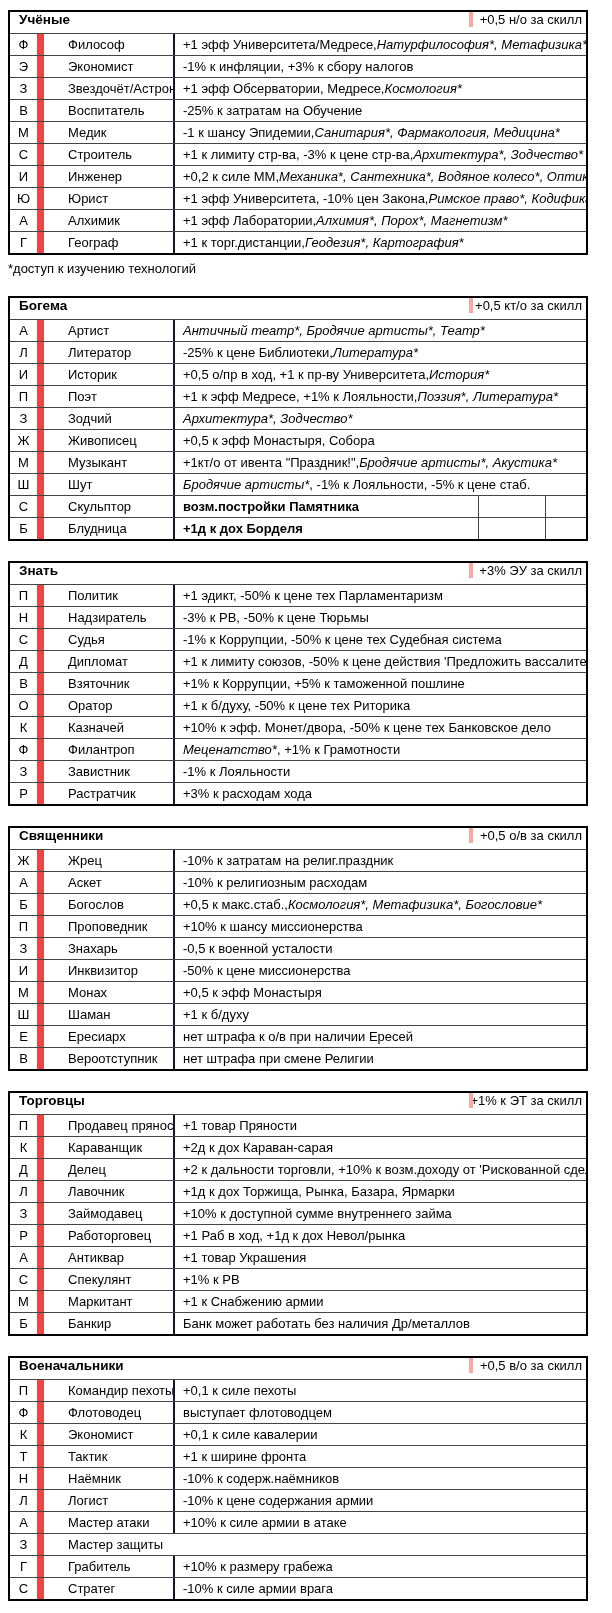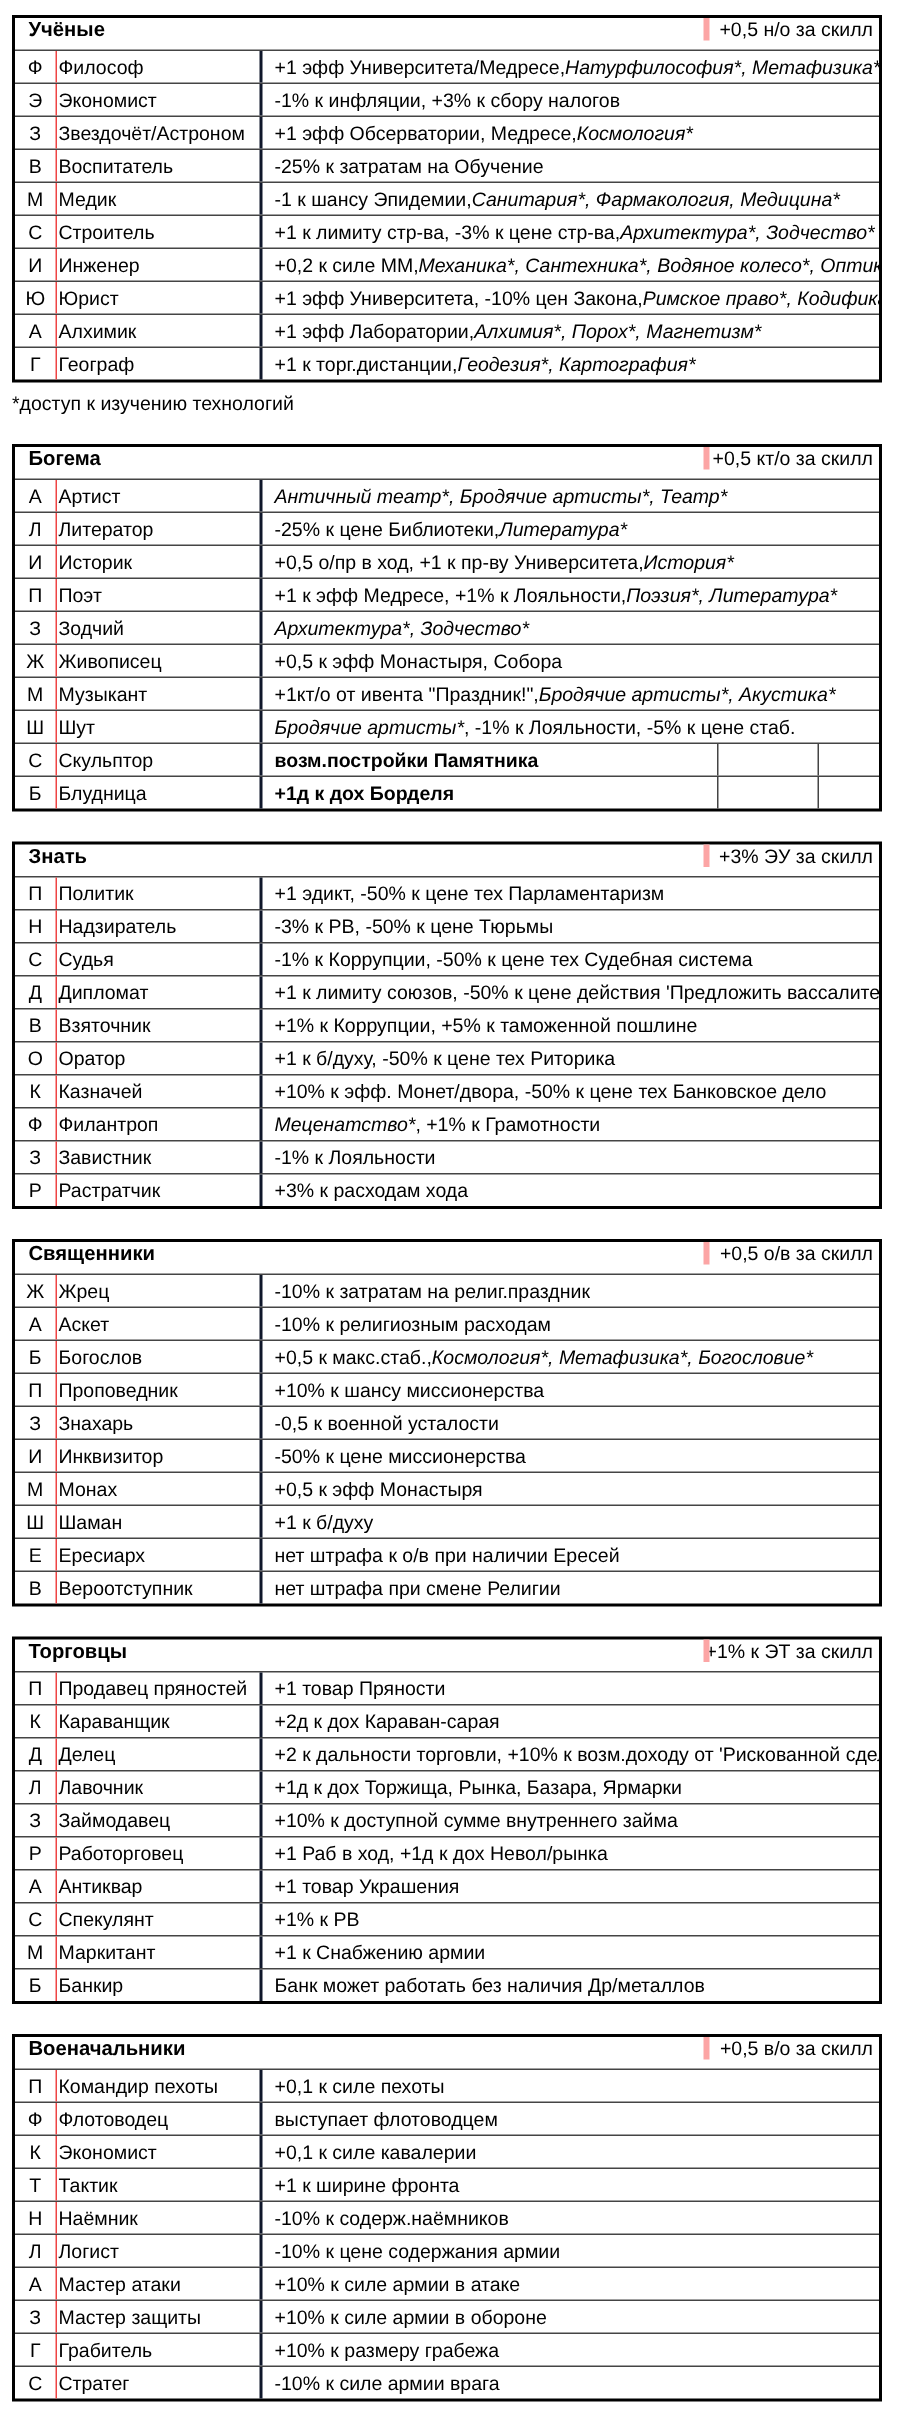--- a/index.html
+++ b/index.html
@@ -68,22 +68,22 @@
     box-sizing: border-box;
     white-space: nowrap;
     overflow: hidden;
   }
   .cell.letter {
     width: 27px;
     justify-content: center;
   }
   .cell.name {
     width: 136px;
-    border-left: 1px solid #ef4444;
-    padding-left: 1px;
+    border-left: 7px solid #ef4444;
+    padding-left: 24px;
   }
   .cell.desc {
     flex: 1;
     border-left: 2px solid #0f172a;
     padding-left: 8px;
   }
   .cell.desc.short {
     flex: 0 0 305px;
     font-weight: bold;
   }
@@ -576,23 +576,20 @@
         <div class="row">
           <div class="cell letter">А</div>
           <div class="cell name">Мастер атаки</div>
           <div class="cell desc">
             <span>+10% к силе армии в атаке</span>
           </div>
         </div>
         <div class="row">
           <div class="cell letter">З</div>
           <div class="cell name">Мастер защиты</div>
-          <div class="cell desc">
-            <span>+10% к силе армии в обороне</span>
-          </div>
         </div>
         <div class="row">
           <div class="cell letter">Г</div>
           <div class="cell name">Грабитель</div>
           <div class="cell desc">
             <span>+10% к размеру грабежа</span>
           </div>
         </div>
         <div class="row">
           <div class="cell letter">С</div>

